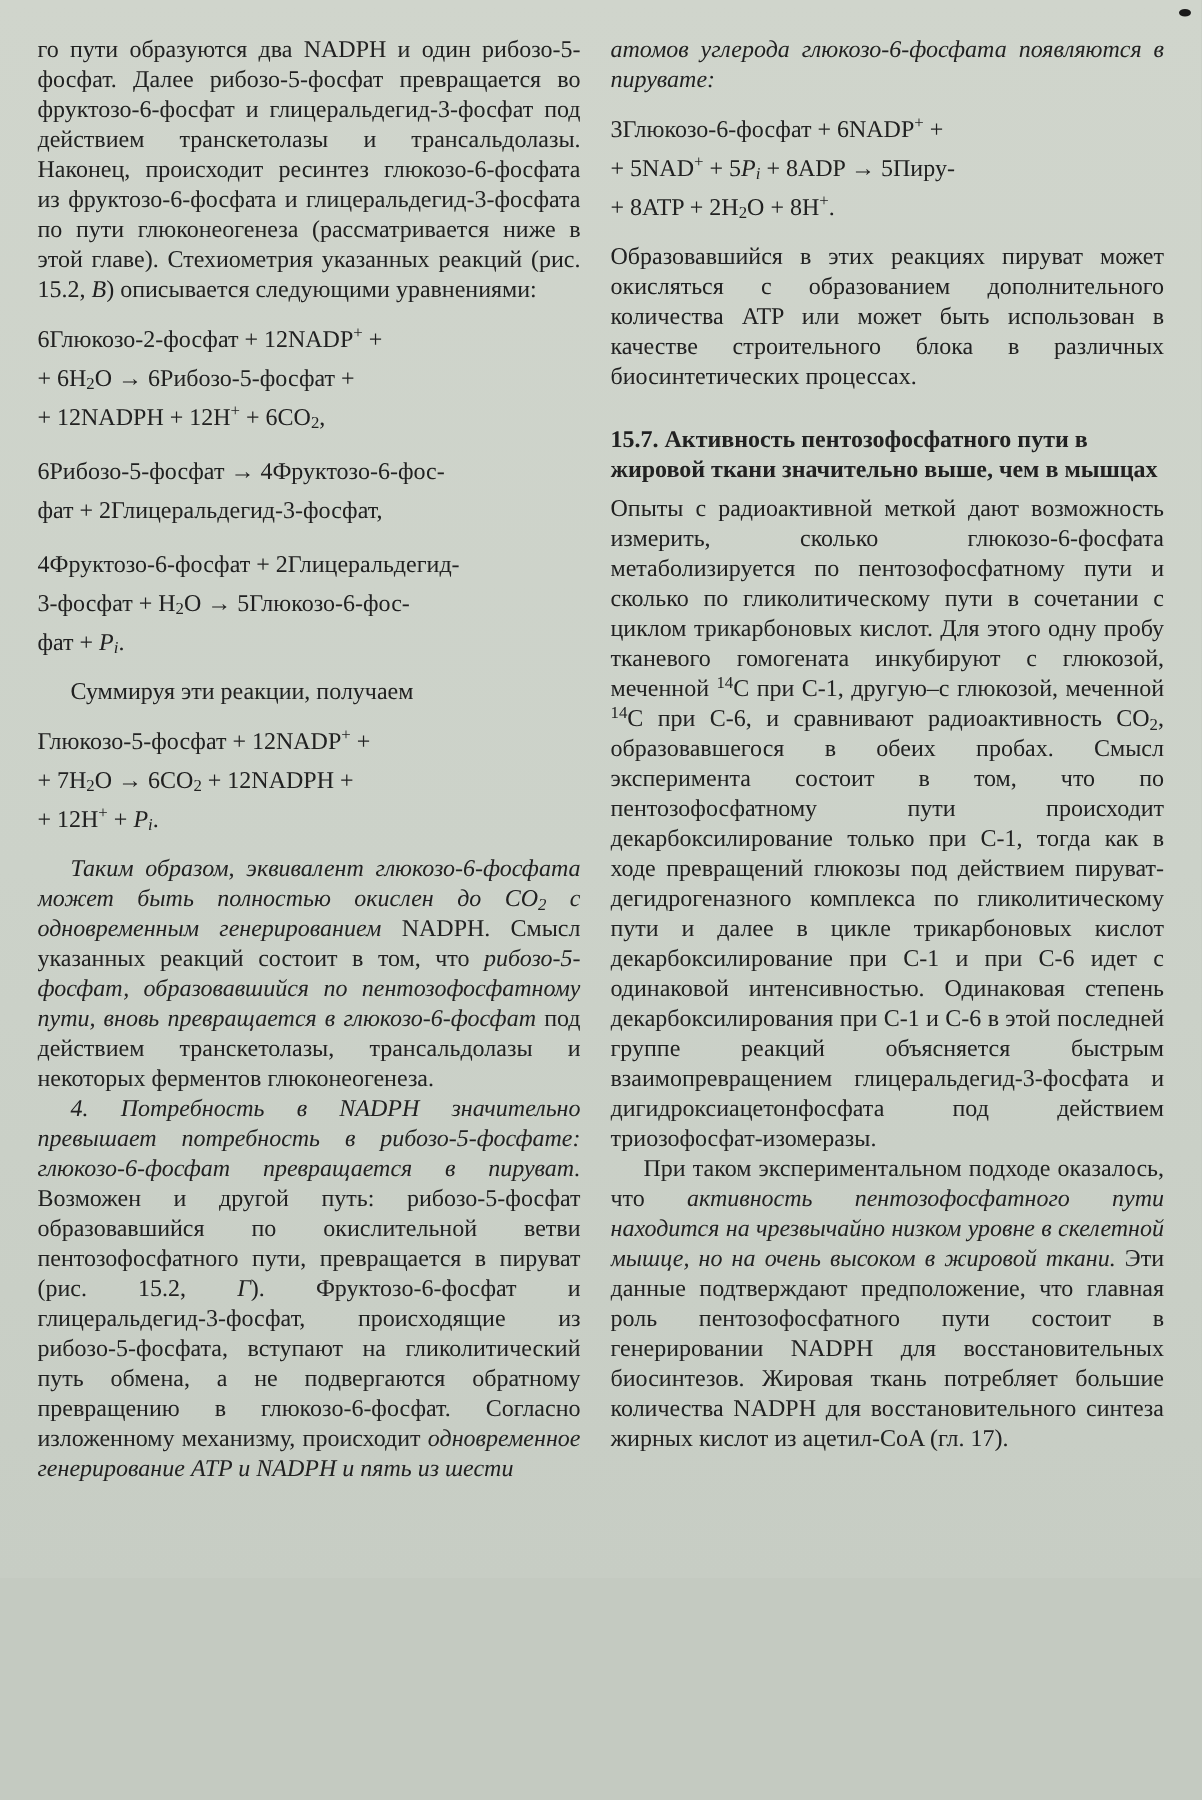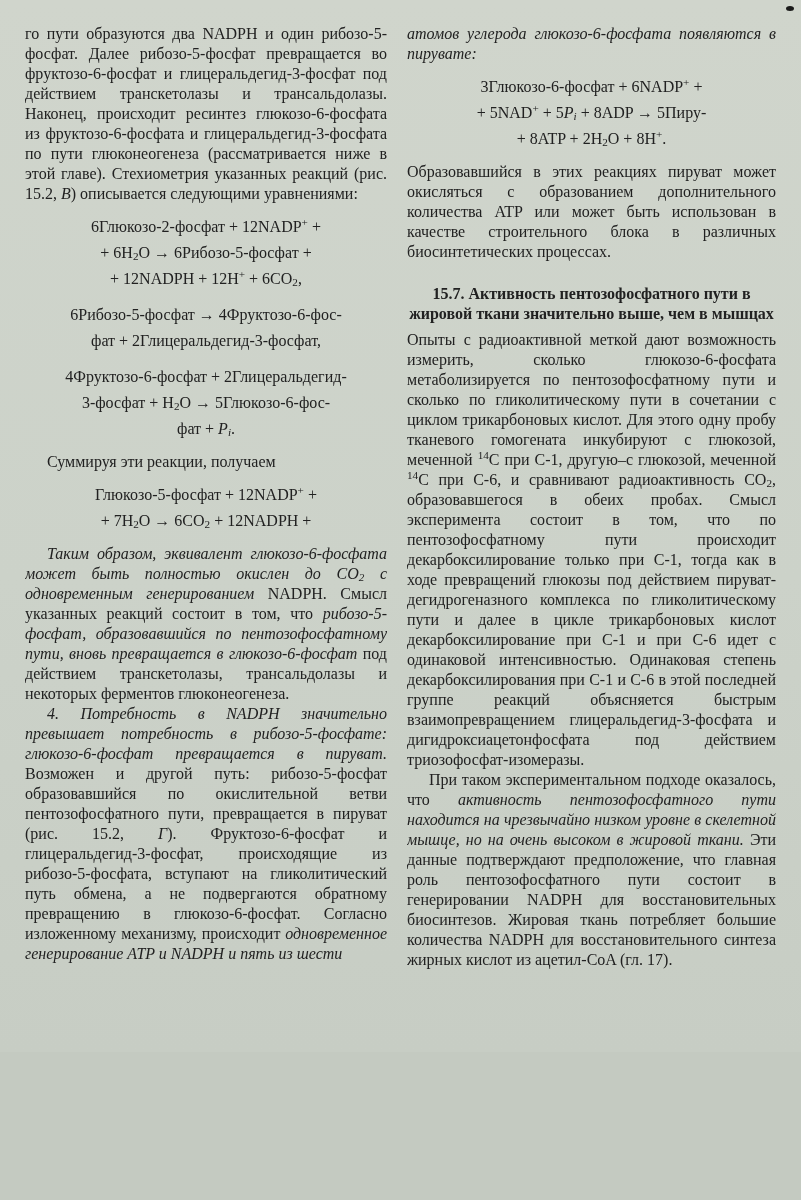--- a/index.html
+++ b/index.html
@@ -28,25 +28,25 @@
   .col-left{width:362px;height:1090px;overflow:hidden;}
   .col-right{width:369px;height:1150px;overflow:hidden;}
   .block{margin:0;}
   .paragraph{margin:0;}
   .indent{text-indent:22px;}
   .space-before{}
   .equation{
     margin:10px 0;
     text-align:left;
   }
-  .eq-line{line-height:26px;white-space:nowrap;text-align:center;}
+  .eq-line{line-height:26px;white-space:nowrap;}
   .heading{
     margin:22px 0 6px 0;
     font-weight:bold;
-    text-align:center;
+    text-align:left;
     line-height:20px;
   }
   .it{font-style:italic;}
   .bd{font-weight:bold;}
   sub,sup{font-size:0.7em;line-height:0;}
   sup{vertical-align:0.5em;}
   sub{vertical-align:-0.22em;}
   .footer{
     position:absolute;left:25px;top:1120px;width:362px;
     display:flex;align-items:center;
@@ -83,20 +83,21 @@
         </div>
         <div class="block equation">
           <div class="eq-line"><span>4Фруктозо-6-фосфат + 2Глицеральдегид-</span></div>
           <div class="eq-line"><span>3-фосфат + H</span><sub>2</sub><span>O → 5Глюкозо-6-фос-</span></div>
           <div class="eq-line"><span>фат + </span><span class="it">P</span><sub class="it">i</sub><span>.</span></div>
         </div>
         <div class="block paragraph indent"><span>Суммируя эти реакции, получаем</span></div>
         <div class="block equation">
           <div class="eq-line"><span>Глюкозо-5-фосфат + 12NADP</span><sup>+</sup><span> +</span></div>
           <div class="eq-line"><span>+ 7H</span><sub>2</sub><span>O → 6CO</span><sub>2</sub><span> + 12NADPH +</span></div>
+          <div class="eq-line"><span>+ 12H</span><sup>+</sup><span> + </span><span class="it">P</span><sub class="it">i</sub><span>.</span></div>
         </div>
         <div class="block paragraph indent space-before"><span class="it">Таким образом, эквивалент глюкозо-6-фосфата может быть полностью окислен до CO</span><sub class="it">2</sub><span class="it"> с одновременным генерированием</span><span> NADPH. Смысл указанных реакций состоит в том, что </span><span class="it">рибозо-5-фосфат, образовавшийся по пентозофосфатному пути, вновь превращается в глюкозо-6-фосфат</span><span> под действием транскетолазы, трансальдолазы и некоторых ферментов глюконеогенеза.</span></div>
         <div class="block paragraph indent"><span class="it">4. Потребность в NADPH значительно превышает потребность в рибозо-5-фосфате: глюкозо-6-фосфат превращается в пируват.</span><span> Возможен и другой путь: рибозо-5-фосфат образовавшийся по окислительной ветви пентозофосфатного пути, превращается в пируват (рис. 15.2, </span><span class="it">Г</span><span>). Фруктозо-6-фосфат и глицеральдегид-3-фосфат, происходящие из рибозо-5-фосфата, вступают на гликолитический путь обмена, а не подвергаются обратному превращению в глюкозо-6-фосфат. Согласно изложенному механизму, происходит </span><span class="it">одновременное генерирование ATP и NADPH и пять из шести</span></div>
       </div>
     <div class="col col-right">
         <div class="block paragraph"><span class="it">атомов углерода глюкозо-6-фосфата появляются в пирувате:</span></div>
         <div class="block equation">
           <div class="eq-line"><span>3Глюкозо-6-фосфат + 6NADP</span><sup>+</sup><span> +</span></div>
           <div class="eq-line"><span>+ 5NAD</span><sup>+</sup><span> + 5</span><span class="it">P</span><sub class="it">i</sub><span> + 8ADP → 5Пиру-</span></div>
           <div class="eq-line"><span>+ 8ATP + 2H</span><sub>2</sub><span>O + 8H</span><sup>+</sup><span>.</span></div>

